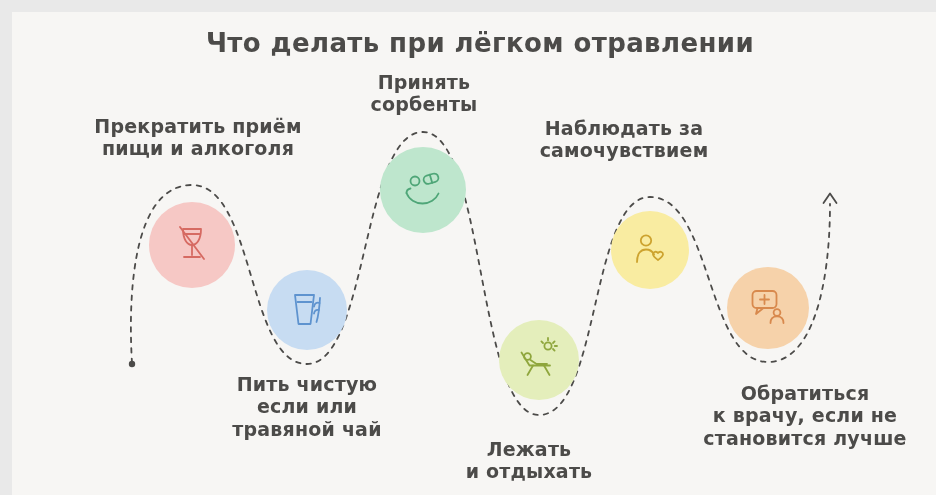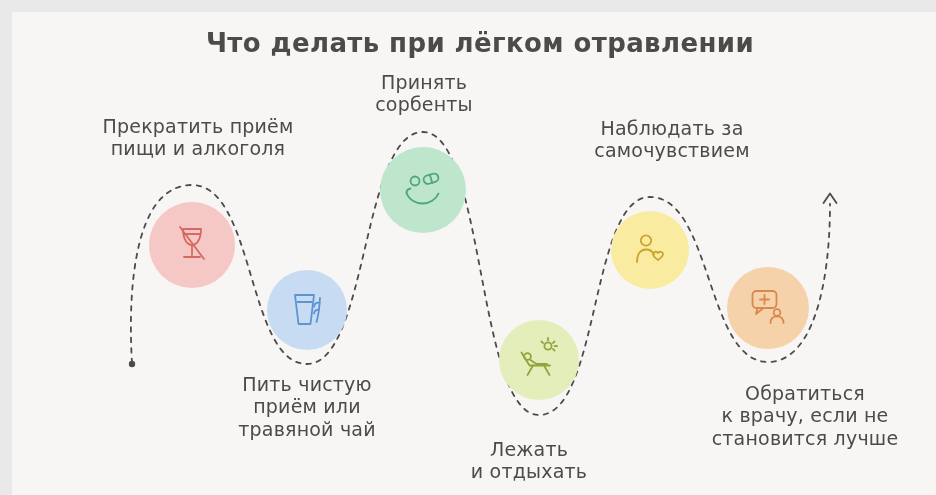--- a/index.html
+++ b/index.html
@@ -37,20 +37,21 @@
     fill:none;stroke:currentColor;
     stroke-width:1.8;stroke-linecap:round;stroke-linejoin:round;
   }
   .label{
     position:absolute;
     text-align:center;
     white-space:pre-line;
     font-size:19px;line-height:1.18;
     letter-spacing:0.2px;
     color:var(--text);
+    font-weight:bold;
   }
 </style>
 </head>
 <body>
 
 <div class="canvas">
 
   <div class="title">Что делать при лёгком отравлении</div>
 
   <svg class="route" width="936" height="495" viewBox="0 0 936 495">
@@ -74,21 +75,21 @@
   <div class="node" style="left: 255px; top: 258px; width: 80px; height: 80px; background: rgb(199, 220, 242); color: rgb(94, 147, 207);">
     <svg class="icon" viewBox="0 0 48 48">
       <path d="M12 9 L15.5 38 H27.5 L31 9 Z"></path>
       <path d="M14.5 16 H28.5"></path>
       <path d="M37 12 C36.5 20 36 28 33.5 36"></path>
       <path d="M36.6 17 C33.5 16 31.5 17.5 31 20.5"></path>
       <path d="M35.8 24 C33 23.5 31.5 25 31 27.5"></path>
     </svg>
   </div>
   <div class="label" style="left:200px;top:361px;width:190px;">Пить чистую
-приём или
+если или
 травяной чай</div>
 
   <div class="node" style="left: 368px; top: 135px; width: 86px; height: 86px; background: rgb(190, 230, 205); color: rgb(79, 166, 120);">
     <svg class="icon" viewBox="0 0 48 48">
       <circle cx="16" cy="15" r="4.5"></circle>
       <rect x="24.5" y="8.5" width="15" height="8.5" rx="4.2" transform="rotate(-16 32 12.7)"></rect>
       <line x1="32" y1="8.5" x2="32" y2="17" transform="rotate(-16 32 12.7)"></line>
       <path d="M7.5 27 C10 33.5 16.5 37.5 23.5 37.5 C30.5 37.5 37 33.5 39.5 27.5"></path>
       <path d="M7.5 27 C7.5 24.8 9 23 11.5 22.5"></path>
     </svg>
@@ -114,21 +115,21 @@
   <div class="label" style="left:432px;top:426px;width:170px;">Лежать
 и отдыхать</div>
 
   <div class="node" style="left: 599px; top: 199px; width: 78px; height: 78px; background: rgb(249, 236, 161); color: rgb(205, 163, 47);">
     <svg class="icon" viewBox="0 0 48 48">
       <circle cx="20" cy="14.5" r="5.2"></circle>
       <path d="M11 36 C11 27.5 14.8 23.5 20 23.5 C23.5 23.5 26.4 25.3 28 28.5"></path>
       <path d="M32 27 C30.4 24.8 27 25.8 27 28.3 C27 30.4 29.2 31.9 32 34 C34.8 31.9 37 30.4 37 28.3 C37 25.8 33.6 24.8 32 27 Z"></path>
     </svg>
   </div>
-  <div class="label" style="left:558px;top:105px;width:204px;">Наблюдать за
+  <div class="label" style="left:510px;top:105px;width:204px;">Наблюдать за
 самочувствием</div>
 
   <div class="node" style="left: 715px; top: 255px; width: 82px; height: 82px; background: rgb(246, 210, 170); color: rgb(216, 137, 77);">
     <svg class="icon" viewBox="0 0 48 48">
       <rect x="8.5" y="7" width="24" height="17" rx="4"></rect>
       <path d="M13.5 24 L12 30 L19.5 24"></path>
       <path d="M20.5 11 V20"></path>
       <path d="M16 15.5 H25"></path>
       <circle cx="33" cy="28.5" r="3.4"></circle>
       <path d="M26.5 39 C26.5 34.5 29.2 32.3 33 32.3 C36.8 32.3 39.5 34.5 39.5 39"></path>

